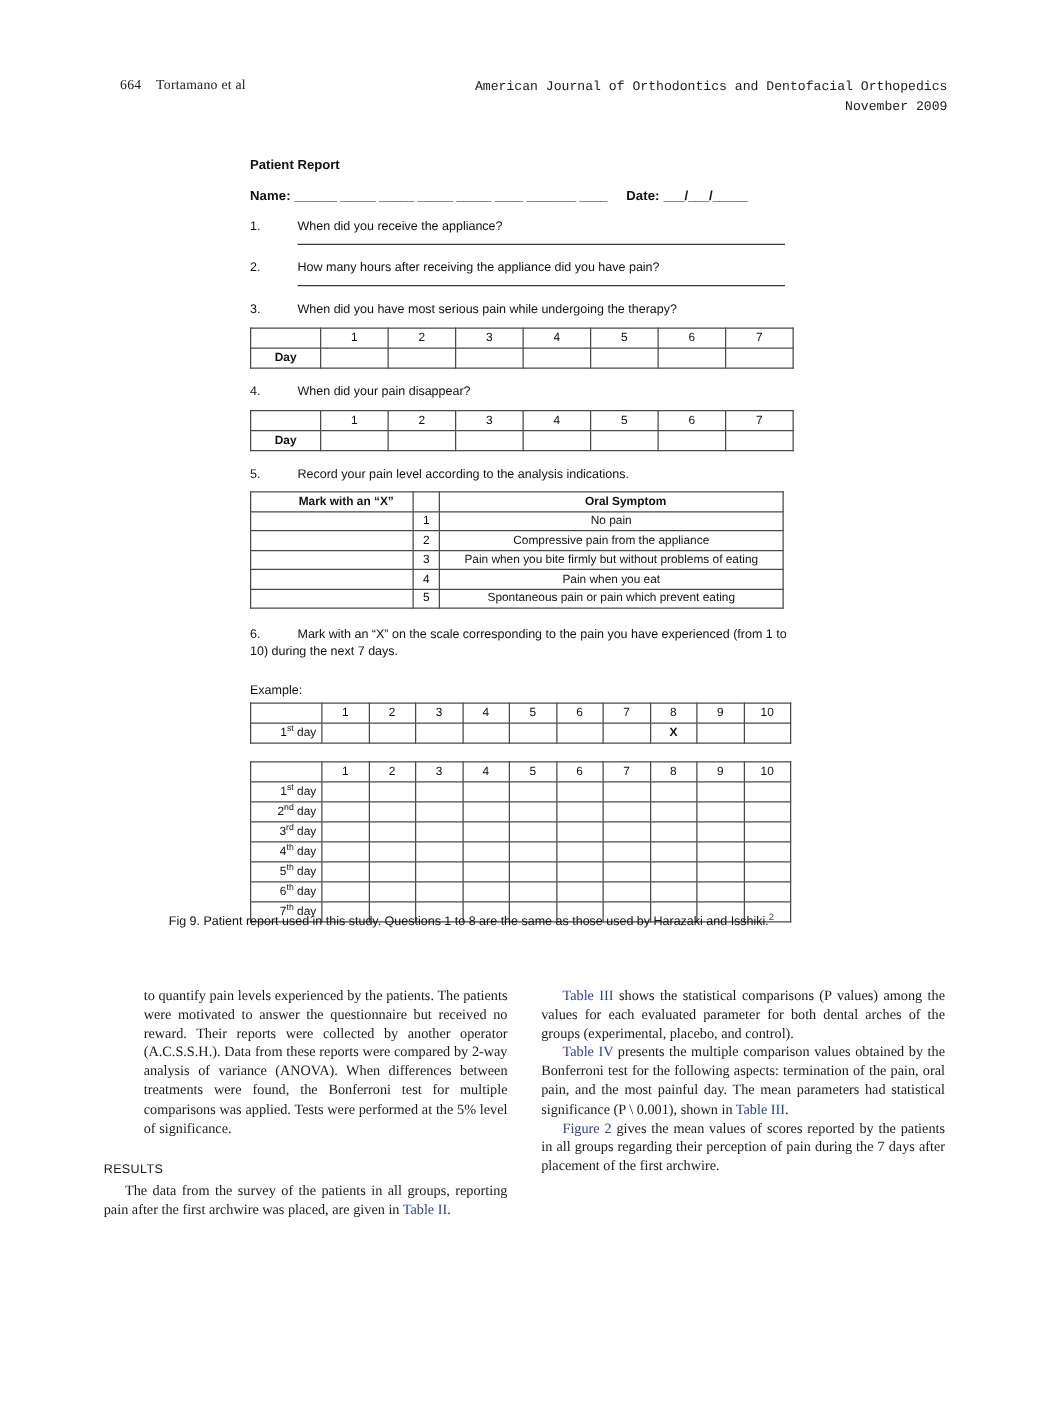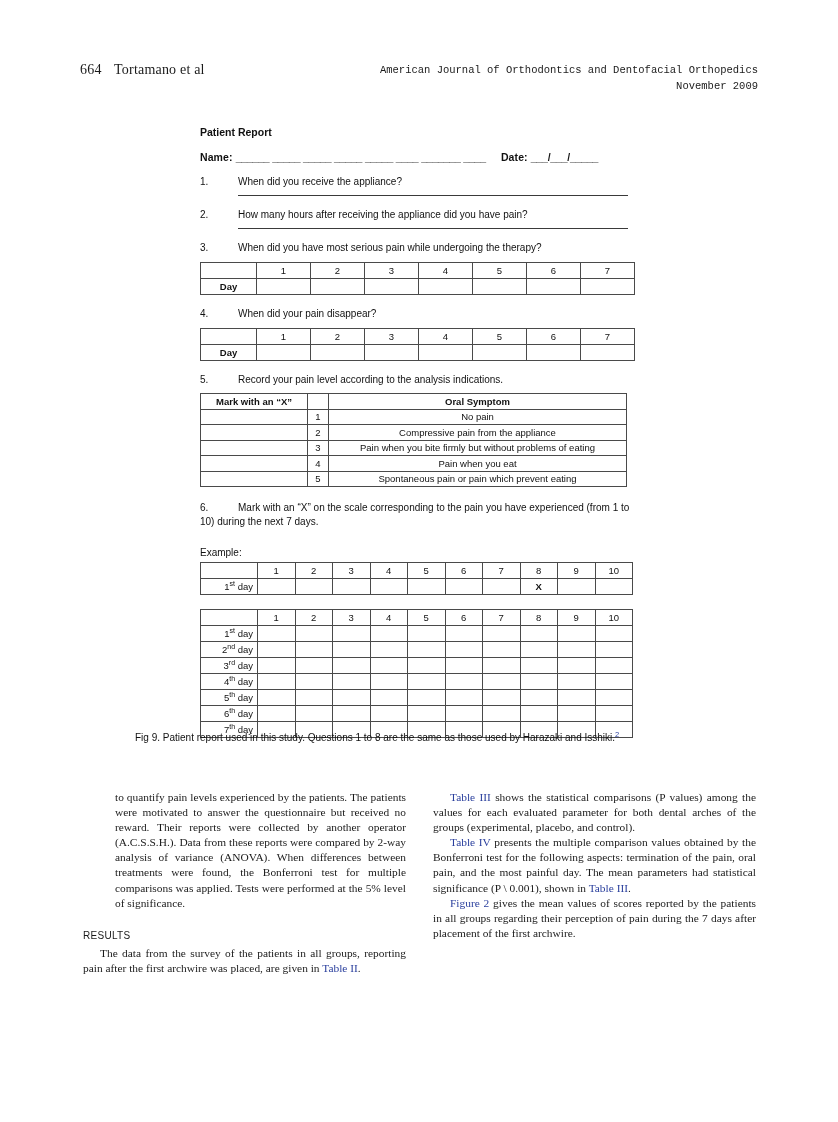--- a/index.html
+++ b/index.html
@@ -19,24 +19,24 @@
   
   .runhead {
     position: absolute;
     top: 62px;
     left: 80px;
     right: 80px;
     height: 40px;
   }
   .runhead-left {
     position: absolute;
-    left: 0;
+    left: 16px;
     top: 0;
     font-family: "Liberation Serif", serif;
-    font-size: 14px;
+    font-size: 11px;
     letter-spacing: .2px;
   }
   .runhead-left .pageno { margin-right: 9px; }
   .runhead-right {
     position: absolute;
     right: 0;
     top: 0;
     text-align: right;
     font-family: Liberation Mono, monospace;
     font-size: 10.5px;
@@ -96,21 +96,21 @@
   }
 
   table.day { width: 435px; margin-top: 9px; }
   table.day td { height: 15px; }
   table.day .lbl { width: 55px; font-weight: bold; }
 
   table.symptom { width: 427px; margin-top: 8px; }
   table.symptom td { height: 14.5px; }
   table.symptom .markcol { width: 106px; font-weight: bold; }
   table.symptom .numcol  { width: 20px; }
-  table.symptom .hdr { font-weight: bold; }
+  table.symptom .hdr { font-weight: bold; padding-left: 23px; }
 
   table.scale { width: 433px; margin-top: 4px; }
   table.scale td { height: 15px; }
   table.scale .daylbl {
     width: 52px;
     text-align: right;
     padding-right: 4px;
   }
   table.scale .xmark { font-weight: bold; }
   sup { font-size: 7px; vertical-align: super; line-height: 0; }

